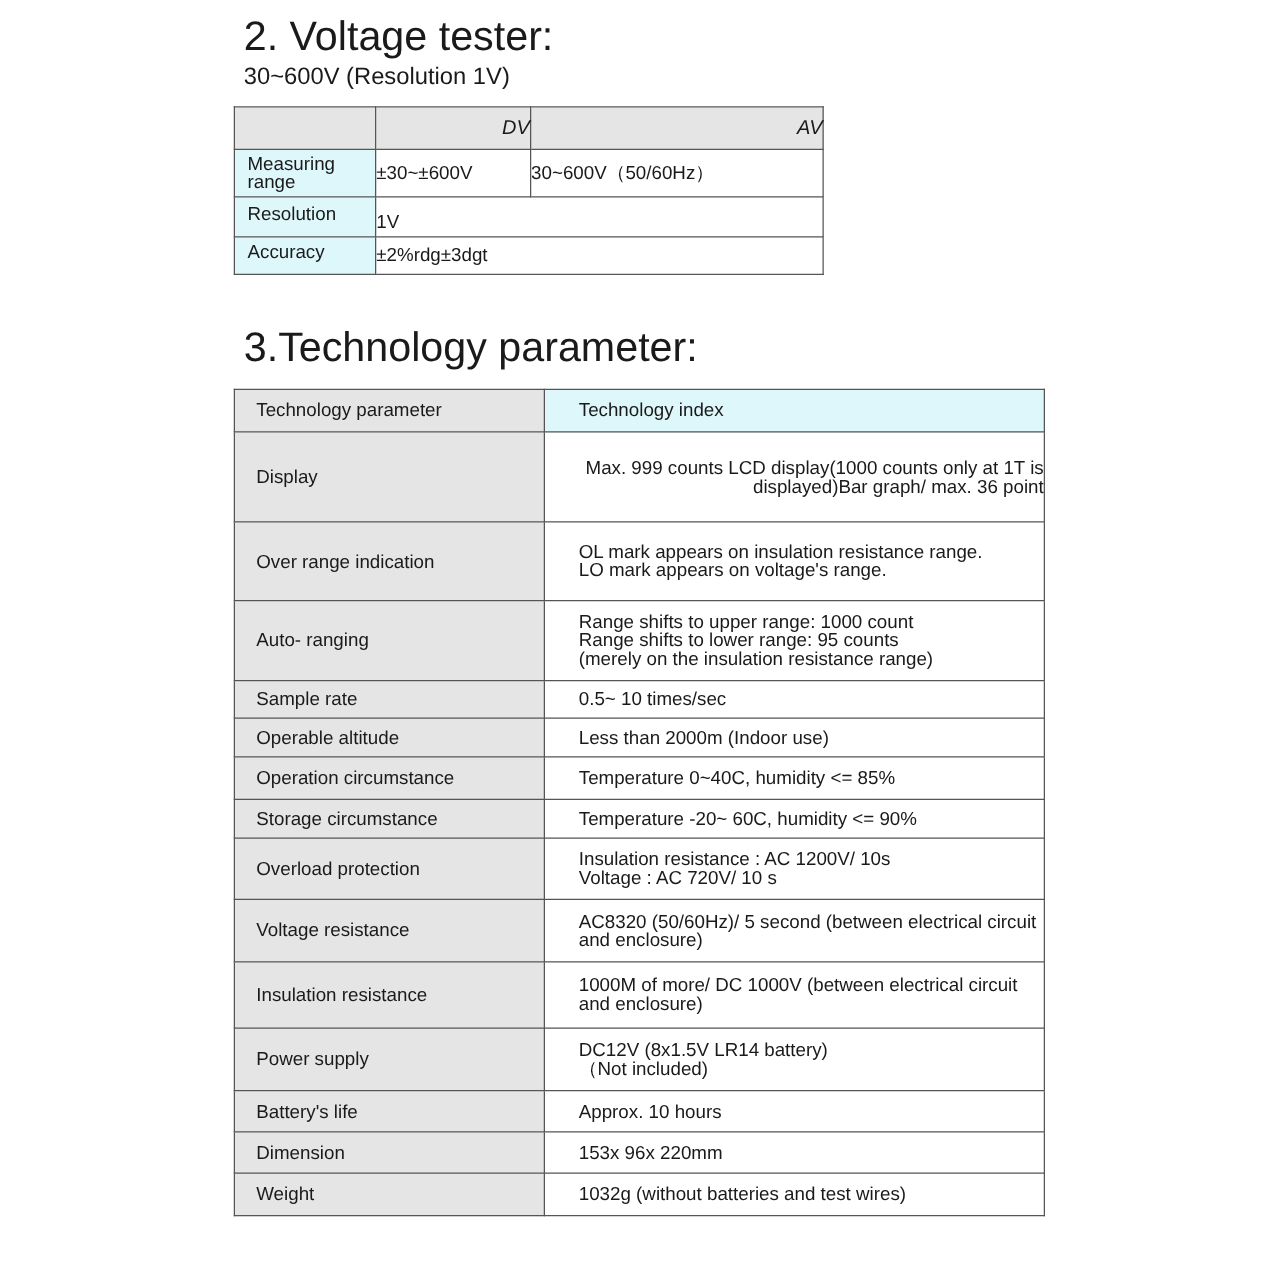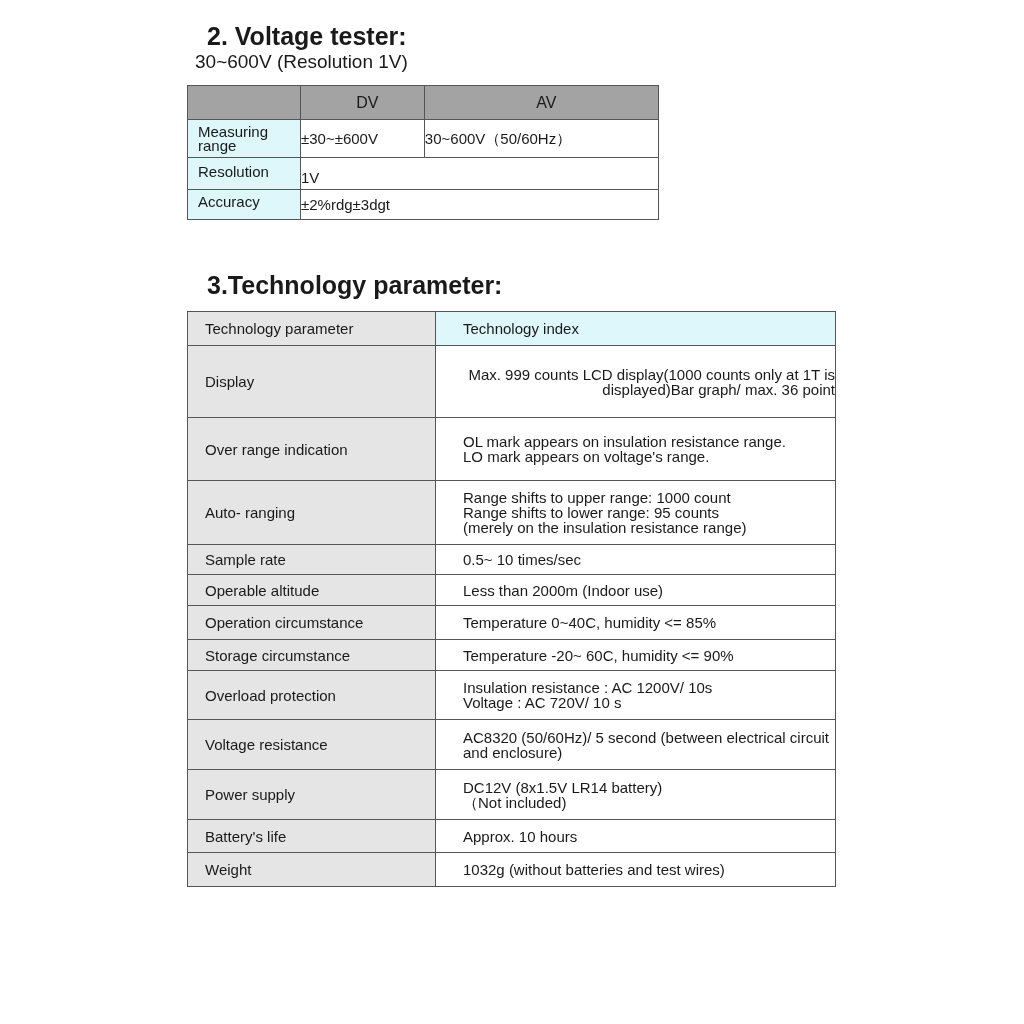--- a/index.html
+++ b/index.html
@@ -1,23 +1,23 @@
 <!DOCTYPE html>
 <html><head>
 <meta charset="utf-8">
 <style>
   html, body { margin:0; padding:0; background:#ffffff; }
   body { width:1024px; height:1024px; position:relative; font-family:"Liberation Sans", sans-serif; color:#1a1a1a; overflow:hidden; }
-  .h1 { position:absolute; left:195px; font-size:25px; font-weight:bold; margin:12px; }
+  .h1 { position:absolute; left:195px; font-size:33px; font-weight:normal; margin:0; }
   .sub { position:absolute; left:195px; top:51px; font-size:19px; margin:0; }
   table { border-collapse:collapse; position:absolute; }
   td { border:1px solid #555; padding:0 0 0 10px; font-size:15px; vertical-align:middle; }
   .vt { left:187px; top:85px; width:472px; }
   .vt td { line-height:14px; }
-  .vt .hdr td { background:#a3a3a3; text-align:center; height:33px; font-size:16px; }
+  .vt .hdr td { background:#e5e5e5; text-align:right; height:33px; font-size:16px;font-style:italic; }
   .vt .lbl { background:#ddf7fb; width:102px; }
   .vt .c { text-align:left; padding:0; }
   .tt { left:187px; top:311px; width:649px; }
   .tt td { line-height:15px; padding-left:17px; }
   .tt .lbl { background:#e5e5e5; width:230px; }
   .tt .hdr td { height:33px; }
   .tt .hdr td:nth-child(2){ background:#ddf7fb; }
   .tt .val { padding-left:27px; }
 </style>
 </head>
@@ -92,27 +92,35 @@
       </tr>
       <tr style="height: 49px;">
         <td class="lbl">Overload protection</td>
         <td class="val" style="white-space: pre-line;">Insulation resistance : AC 1200V/ 10s
 Voltage : AC 720V/ 10 s</td>
       </tr>
       <tr style="height: 50px;">
         <td class="lbl">Voltage resistance</td>
         <td class="val" style="white-space: pre-line;">AC8320 (50/60Hz)/ 5 second (between electrical circuit and enclosure)</td>
       </tr>
+      <tr style="height: 53px;">
+        <td class="lbl">Insulation resistance</td>
+        <td class="val" style="white-space: pre-line;">1000M of more/ DC 1000V (between electrical circuit and enclosure)</td>
+      </tr>
       <tr style="height: 50px;">
         <td class="lbl">Power supply</td>
         <td class="val" style="white-space: pre-line;">DC12V (8x1.5V LR14 battery)
 （Not included)</td>
       </tr>
       <tr style="height: 33px;">
         <td class="lbl">Battery's life</td>
         <td class="val" style="white-space: pre-line;">Approx. 10 hours</td>
       </tr>
+      <tr style="height: 33px;">
+        <td class="lbl">Dimension</td>
+        <td class="val" style="white-space: pre-line;">153x 96x 220mm</td>
+      </tr>
       <tr style="height: 34px;">
         <td class="lbl">Weight</td>
         <td class="val" style="white-space: pre-line;">1032g (without batteries and test wires)</td>
       </tr>
     </tbody>
 </table>
 
 </body></html>

